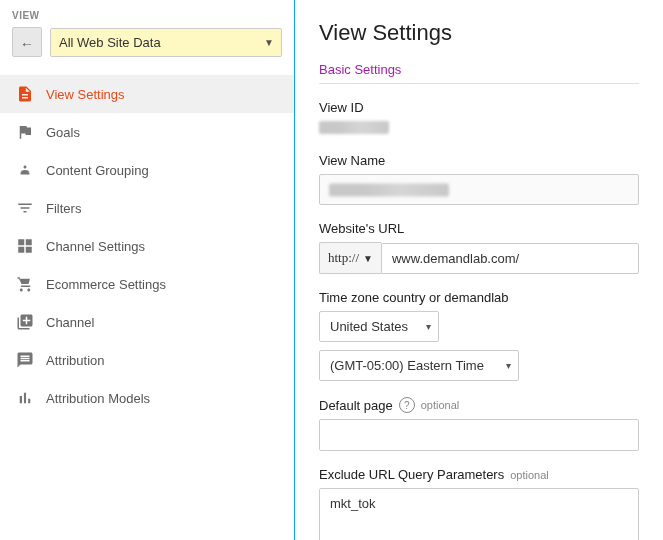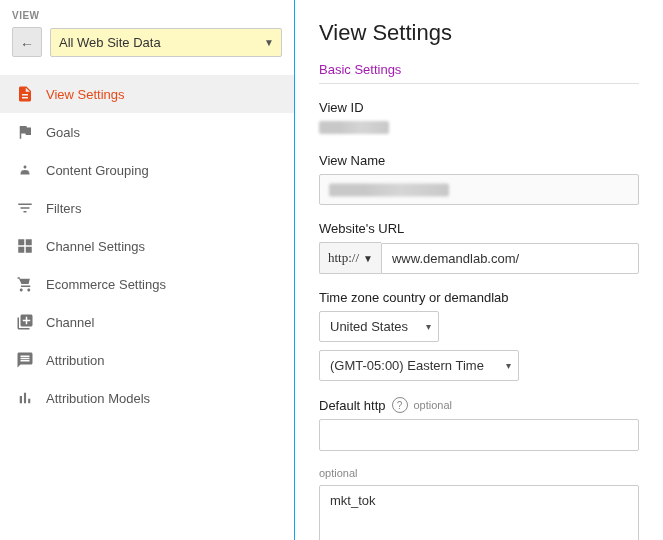--- a/index.html
+++ b/index.html
@@ -473,26 +473,27 @@
       <div class="dropdown-wrapper">
         <select class="dropdown-select tz-select">
           <option>(GMT-05:00) Eastern Time</option>
         </select>
       </div>
     </div>
   </div>
 
   <div class="field-group">
     <div class="field-label">
-      <span>Default http</span>
+      <span>Default page</span>
       <span class="help-icon">?</span>
       <span class="optional-tag">optional</span>
     </div>
     <input type="text" class="default-page-input" value="" style="">
   </div>
 
   <div class="field-group">
     <div class="field-label">
+      <span>Exclude URL Query Parameters</span>
       <span class="optional-tag">optional</span>
     </div>
     <textarea class="exclude-input" style="">mkt_tok</textarea>
   </div>
 </div>
 
 </body></html>

